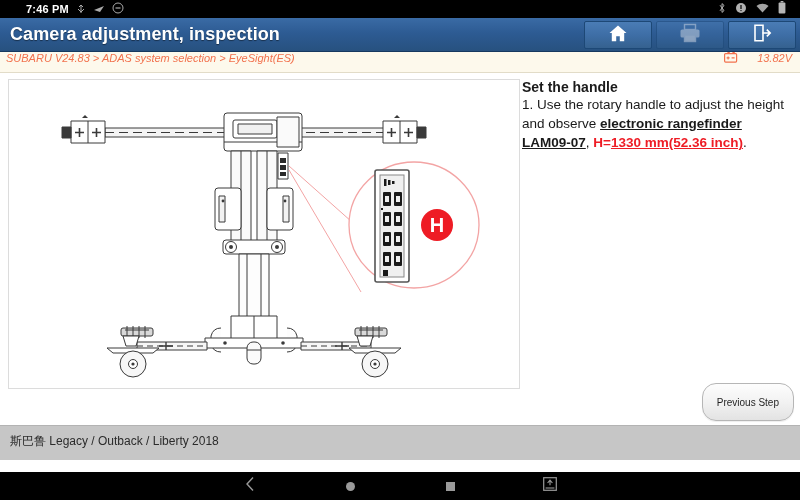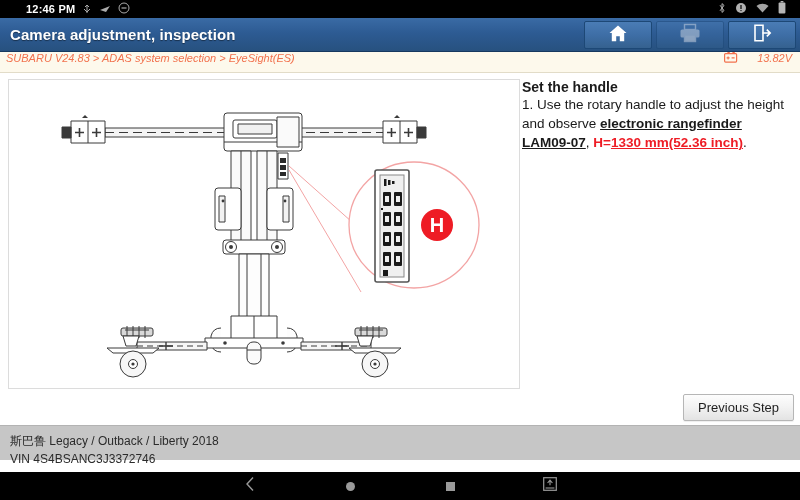--- a/index.html
+++ b/index.html
@@ -24,21 +24,21 @@
   .sb-ico { opacity: .85; display: block; }
 
   
   .titlebar {
     position: absolute; top: 18px; left: 0; width: 800px; height: 34px;
     background: linear-gradient(to bottom, #3a6ba5 0%, #2d5b93 45%, #27517f 100%);
     border-bottom: 1px solid #16395f;
     display: flex; align-items: center;
   }
   .app-title {
-    color: #ffffff; font-size: 15px; font-weight: bold; padding-left: 10px;
+    color: #ffffff; font-size: 18px; font-weight: bold; padding-left: 10px;
     text-shadow: 0 1px 1px rgba(0,0,0,.45); letter-spacing: .1px;
   }
   .tb-actions { position: absolute; right: 4px; top: 3px; display: flex; gap: 4px; }
   .tb-btn {
     width: 68px; height: 28px;
     background: linear-gradient(to bottom, #4a7cb5 0%, #3e6ea6 50%, #35618f 100%);
     border: 1px solid #1d4876; border-radius: 2px;
     display: flex; align-items: center; justify-content: center;
   }
   .tb-btn.disabled { opacity: .45; }
@@ -65,24 +65,24 @@
 
   .instructions { position: absolute; left: 518px; top: 2px; width: 278px; padding: 4px 6px 0 4px; }
   .instr-title { font-size: 14px; font-weight: bold; color: #1a1a1a; }
   .instr-body { font-size: 13.5px; line-height: 1.42; color: #1a1a1a; }
   .u-bold { font-weight: bold; text-decoration: underline; }
   .red { color: #ee1c25; font-weight: bold; }
   .red-u { color: #ee1c25; font-weight: bold; text-decoration: underline; }
 
   .step-btns { position: absolute; right: 6px; bottom: 4px; display: flex; gap: 8px; }
   .step-btn {
-    min-width: 92px; height: 27px; padding: 0 14px;
+    min-width: 92px; height: 38px; padding: 0 14px;
     background: linear-gradient(to bottom, #fdfdfd 0%, #f2f2f2 50%, #e3e3e3 100%);
-    border: 1px solid #b6b6b6; border-radius: 2px;
-    font-size: 13px; color: #1f1f1f;
+    border: 1px solid #b6b6b6; border-radius: 14px;
+    font-size: 10px; color: #1f1f1f;
     display: flex; align-items: center; justify-content: center;
     box-shadow: 0 1px 1px rgba(0,0,0,.07);
   }
 
   
   .vehbar {
     position: absolute; top: 425px; left: 0; width: 800px; height: 35px;
     background: #c6c6c6; border-top: 1px solid #b3b3b3;
     padding: 6px 0 0 10px;
   }
@@ -101,21 +101,21 @@
   .nav-circle { width: 9px; height: 9px; border-radius: 50%; background: #9a9a9a; }
   .nav-square { width: 9px; height: 9px; background: #9a9a9a; }
 </style>
 </head>
 <body>
 
 <div id="app">
 
   <div class="statusbar">
     <div class="sb-left">
-      <span class="sb-clock">12:46 PM</span>
+      <span class="sb-clock">7:46 PM</span>
       <span class="sb-ico">
         <svg width="10" height="12" viewBox="0 0 10 12">
             <path d="M5 11V3M5 3l-2 2M5 3l2 2M2 7l3 3 3-3" stroke="#c9c9c9" stroke-width="1" fill="none"></path>
           </svg>
       </span>
       <span class="sb-ico">
         <svg width="12" height="12" viewBox="0 0 12 12">
             <path d="M1 8l10-4-4 6z" fill="#c9c9c9"></path>
           </svg>
       </span>
@@ -345,21 +345,20 @@
       </div>
     </div>
 
     <div class="step-btns">
       <div class="step-btn">Previous Step</div>
     </div>
   </div>
 
   <div class="vehbar">
     <div class="veh-line">斯巴鲁 Legacy / Outback / Liberty 2018</div>
-    <div class="veh-line">VIN 4S4BSANC3J3372746</div>
   </div>
 
   <div class="navbar">
     <div class="nav-item nav-back">
       <span>
         <svg width="11" height="16" viewBox="0 0 11 16">
             <path d="M8 1.5L2 8l6 6.5" stroke="#9a9a9a" stroke-width="1.4" fill="none"></path>
           </svg>
       </span>
     </div>

